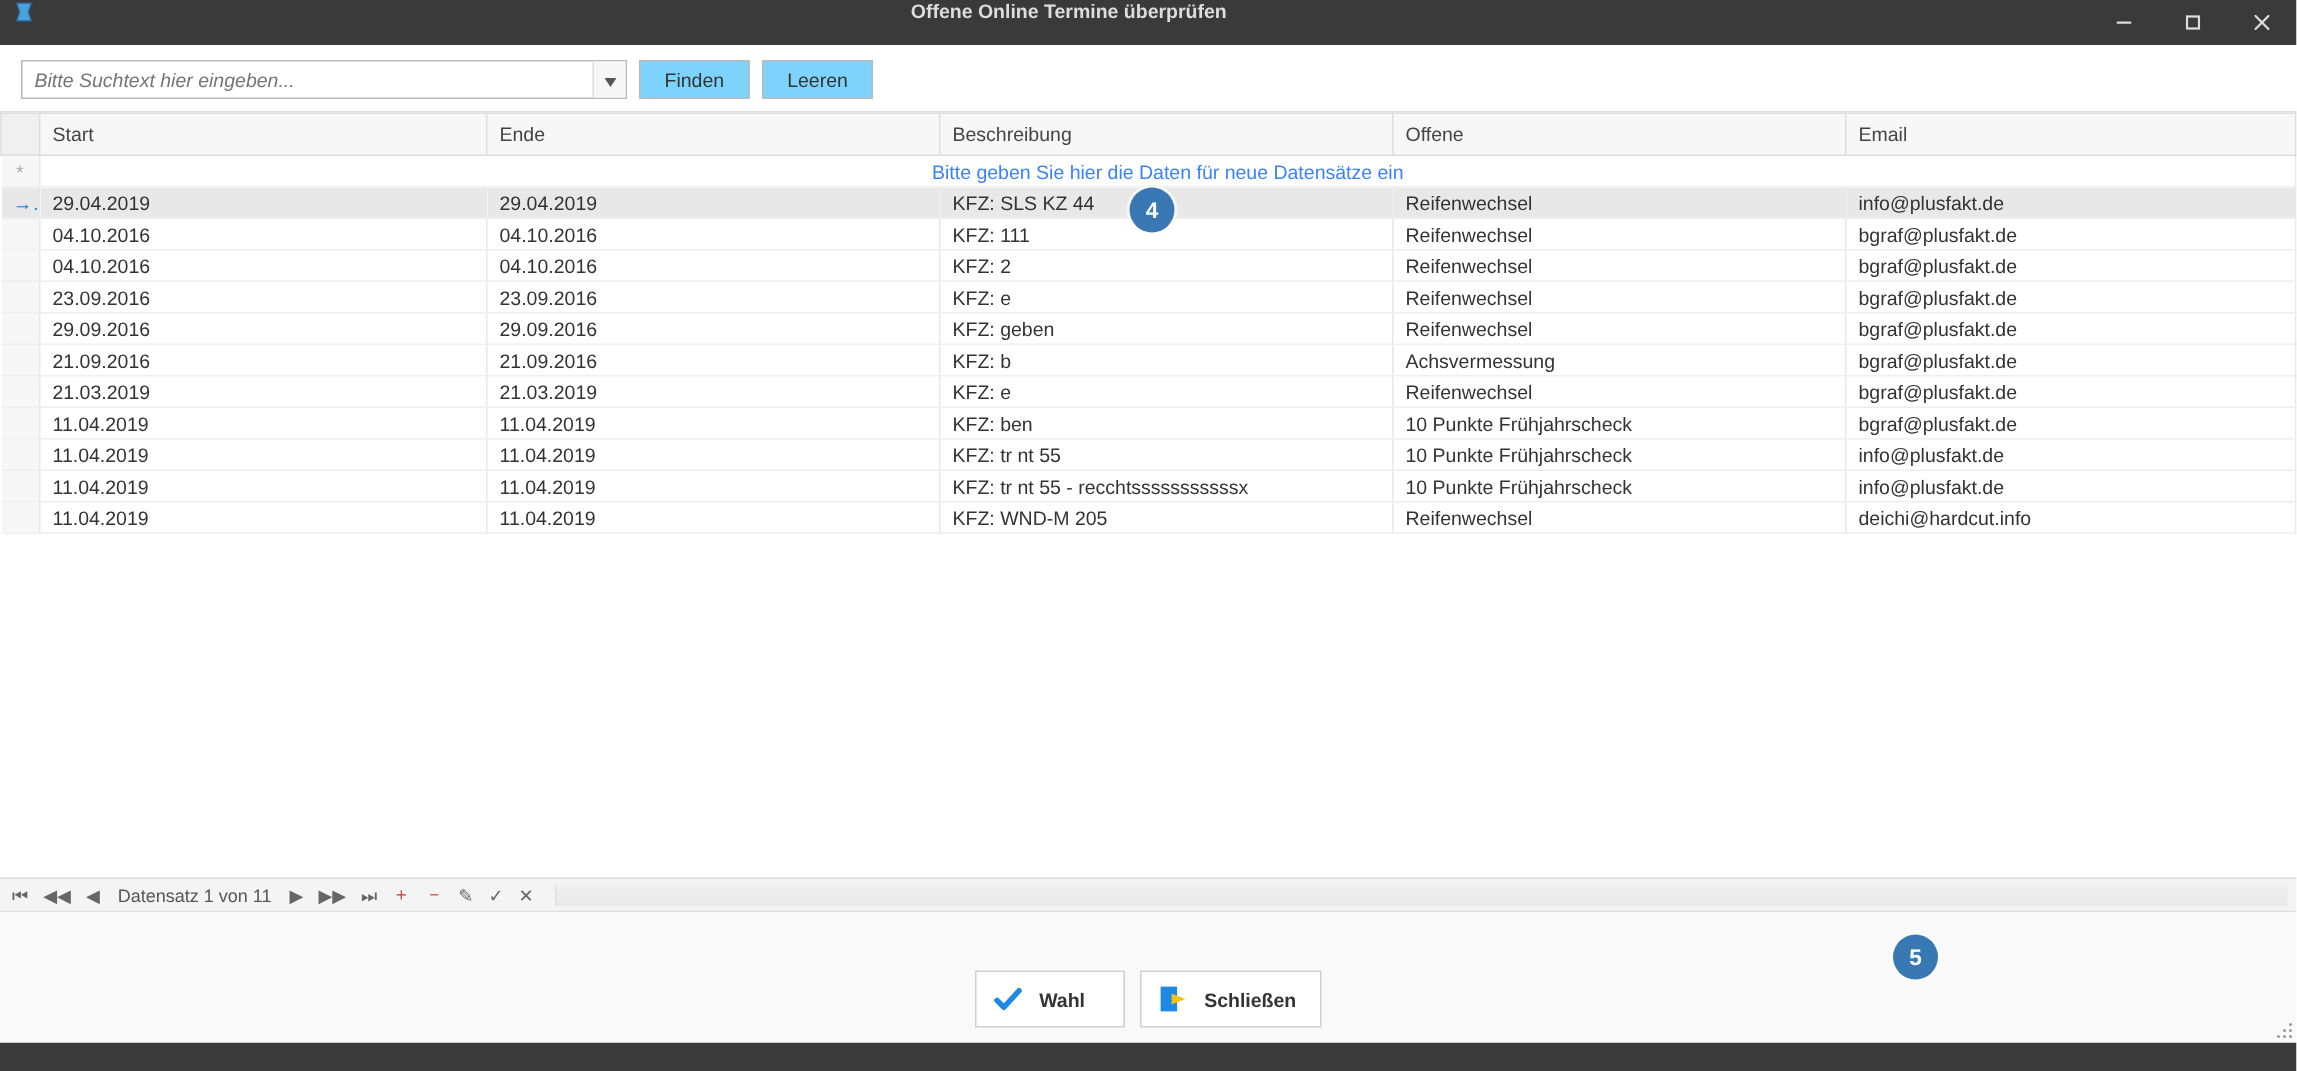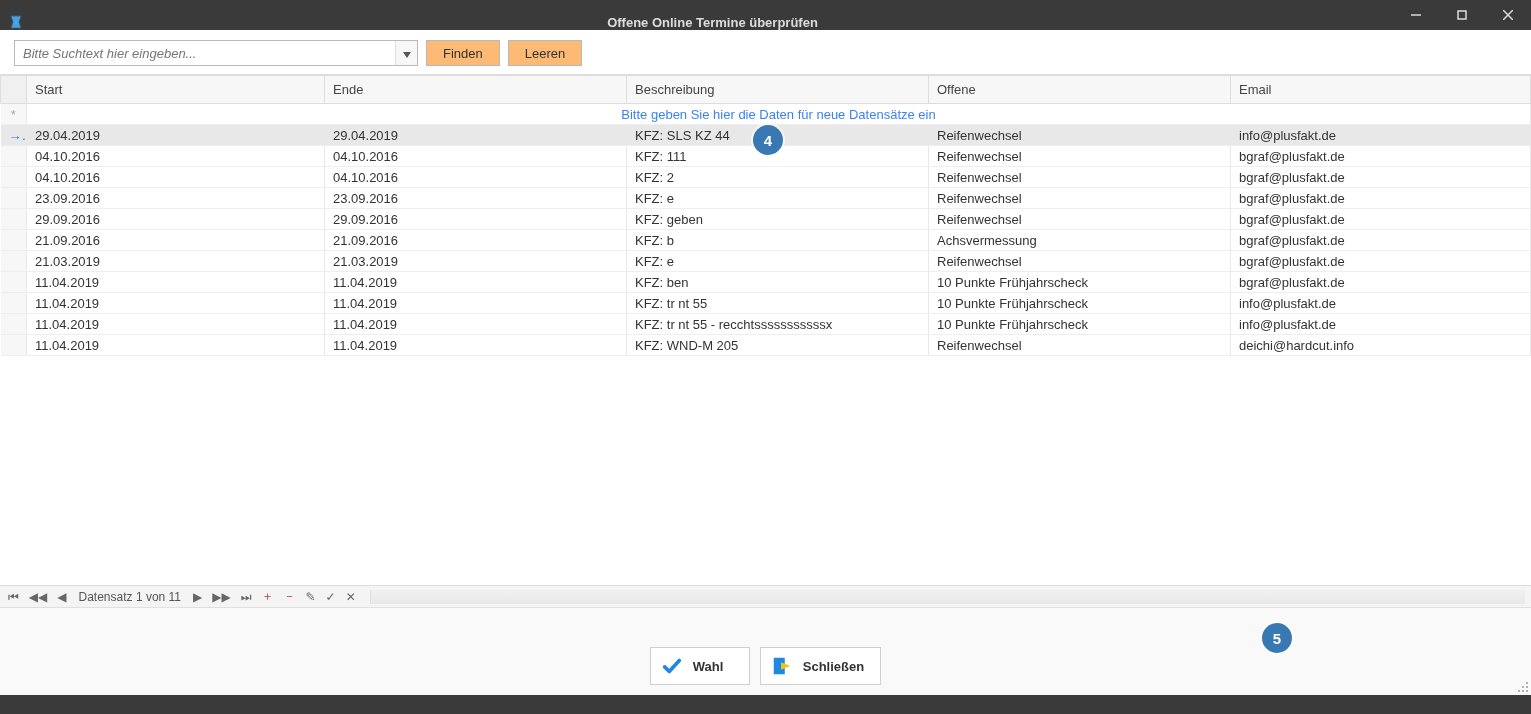--- a/index.html
+++ b/index.html
@@ -1,27 +1,27 @@
 <!DOCTYPE html>
 <html><head>
 <meta charset="utf-8">
 <style>
   * { box-sizing: border-box; margin: 0; padding: 0; }
   html, body { width: 100%; height: 100%; font-family: "Segoe UI", Tahoma, sans-serif; font-size: 13px; color: #333; background: #fff; overflow: hidden; }
   .window { width: 1531px; height: 714px; display: flex; flex-direction: column; background: #fff; }
-  .titlebar { height: 30px; background: #3a3a3a; color: #ccc; display: flex; align-items: flex-end; padding: 0 0 0 8px; }
+  .titlebar { height: 30px; background: #3a3a3a; color: #ccc; display: flex; align-items: flex-start; padding: 0 0 0 8px; }
   .titlebar .app-icon { width: 16px; height: 16px; margin-right: 8px; }
   .titlebar .title { flex: 1; text-align: center; font-weight: 600; color: #ddd; }
   .titlebar .win-btns { display: flex; }
   .titlebar .win-btn { width: 46px; height: 30px; display: flex; align-items: center; justify-content: center; color: #ddd; cursor: pointer; }
   .toolbar { padding: 10px 14px 8px; display: flex; align-items: center; gap: 8px; background: #fff; border-radius: 14px; }
   .search-wrap { position: relative; width: 404px; }
   .search-input { width: 100%; height: 26px; padding: 2px 28px 2px 8px; border: 1px solid #b9b9b9; background: #fff; color: #888; font-style: italic; font-size: 13px; }
   .search-drop { position: absolute; right: 1px; top: 1px; width: 22px; height: 24px; display: flex; align-items: center; justify-content: center; border-left: 1px solid #ddd; cursor: pointer; color: #555; background: #f7f7f7; }
-  .tbtn { height: 26px; padding: 0 16px; border: 1px solid #b9b9b9; background: #fdba74; cursor: pointer; font-size: 13px; color: #333; }
+  .tbtn { height: 26px; padding: 0 16px; border: 1px solid #b9b9b9; background: #7dd3fc; cursor: pointer; font-size: 13px; color: #333; }
   .grid-wrap { flex: 1; display: flex; flex-direction: column; border-top: 1px solid #ddd; }
   .grid { border-collapse: collapse; width: 100%; table-layout: fixed; }
   .grid th { text-align: left; font-weight: 400; background: #f7f7f7; border: 1px solid #ddd; padding: 4px 8px; height: 28px; color: #444; }
   .grid td { border-right: 1px solid #e8e8e8; border-bottom: 1px solid #eee; padding: 2px 8px; height: 21px; white-space: nowrap; overflow: hidden; text-overflow: ellipsis; }
   .grid .ind { width: 26px; text-align: center; color: #888; background: #f7f7f7; }
   .grid thead th.ind { background: #f0f0f0; }
   .new-row td { text-align: center; color: #3b82f6; font-style: normal; background: #fff; }
   .new-row td.ind { color: #aaa; font-style: normal; }
   .row.selected td { background: #e8e8e8; }
   .row.selected td.ind { background: #e8e8e8; color: #0b7dda; }

